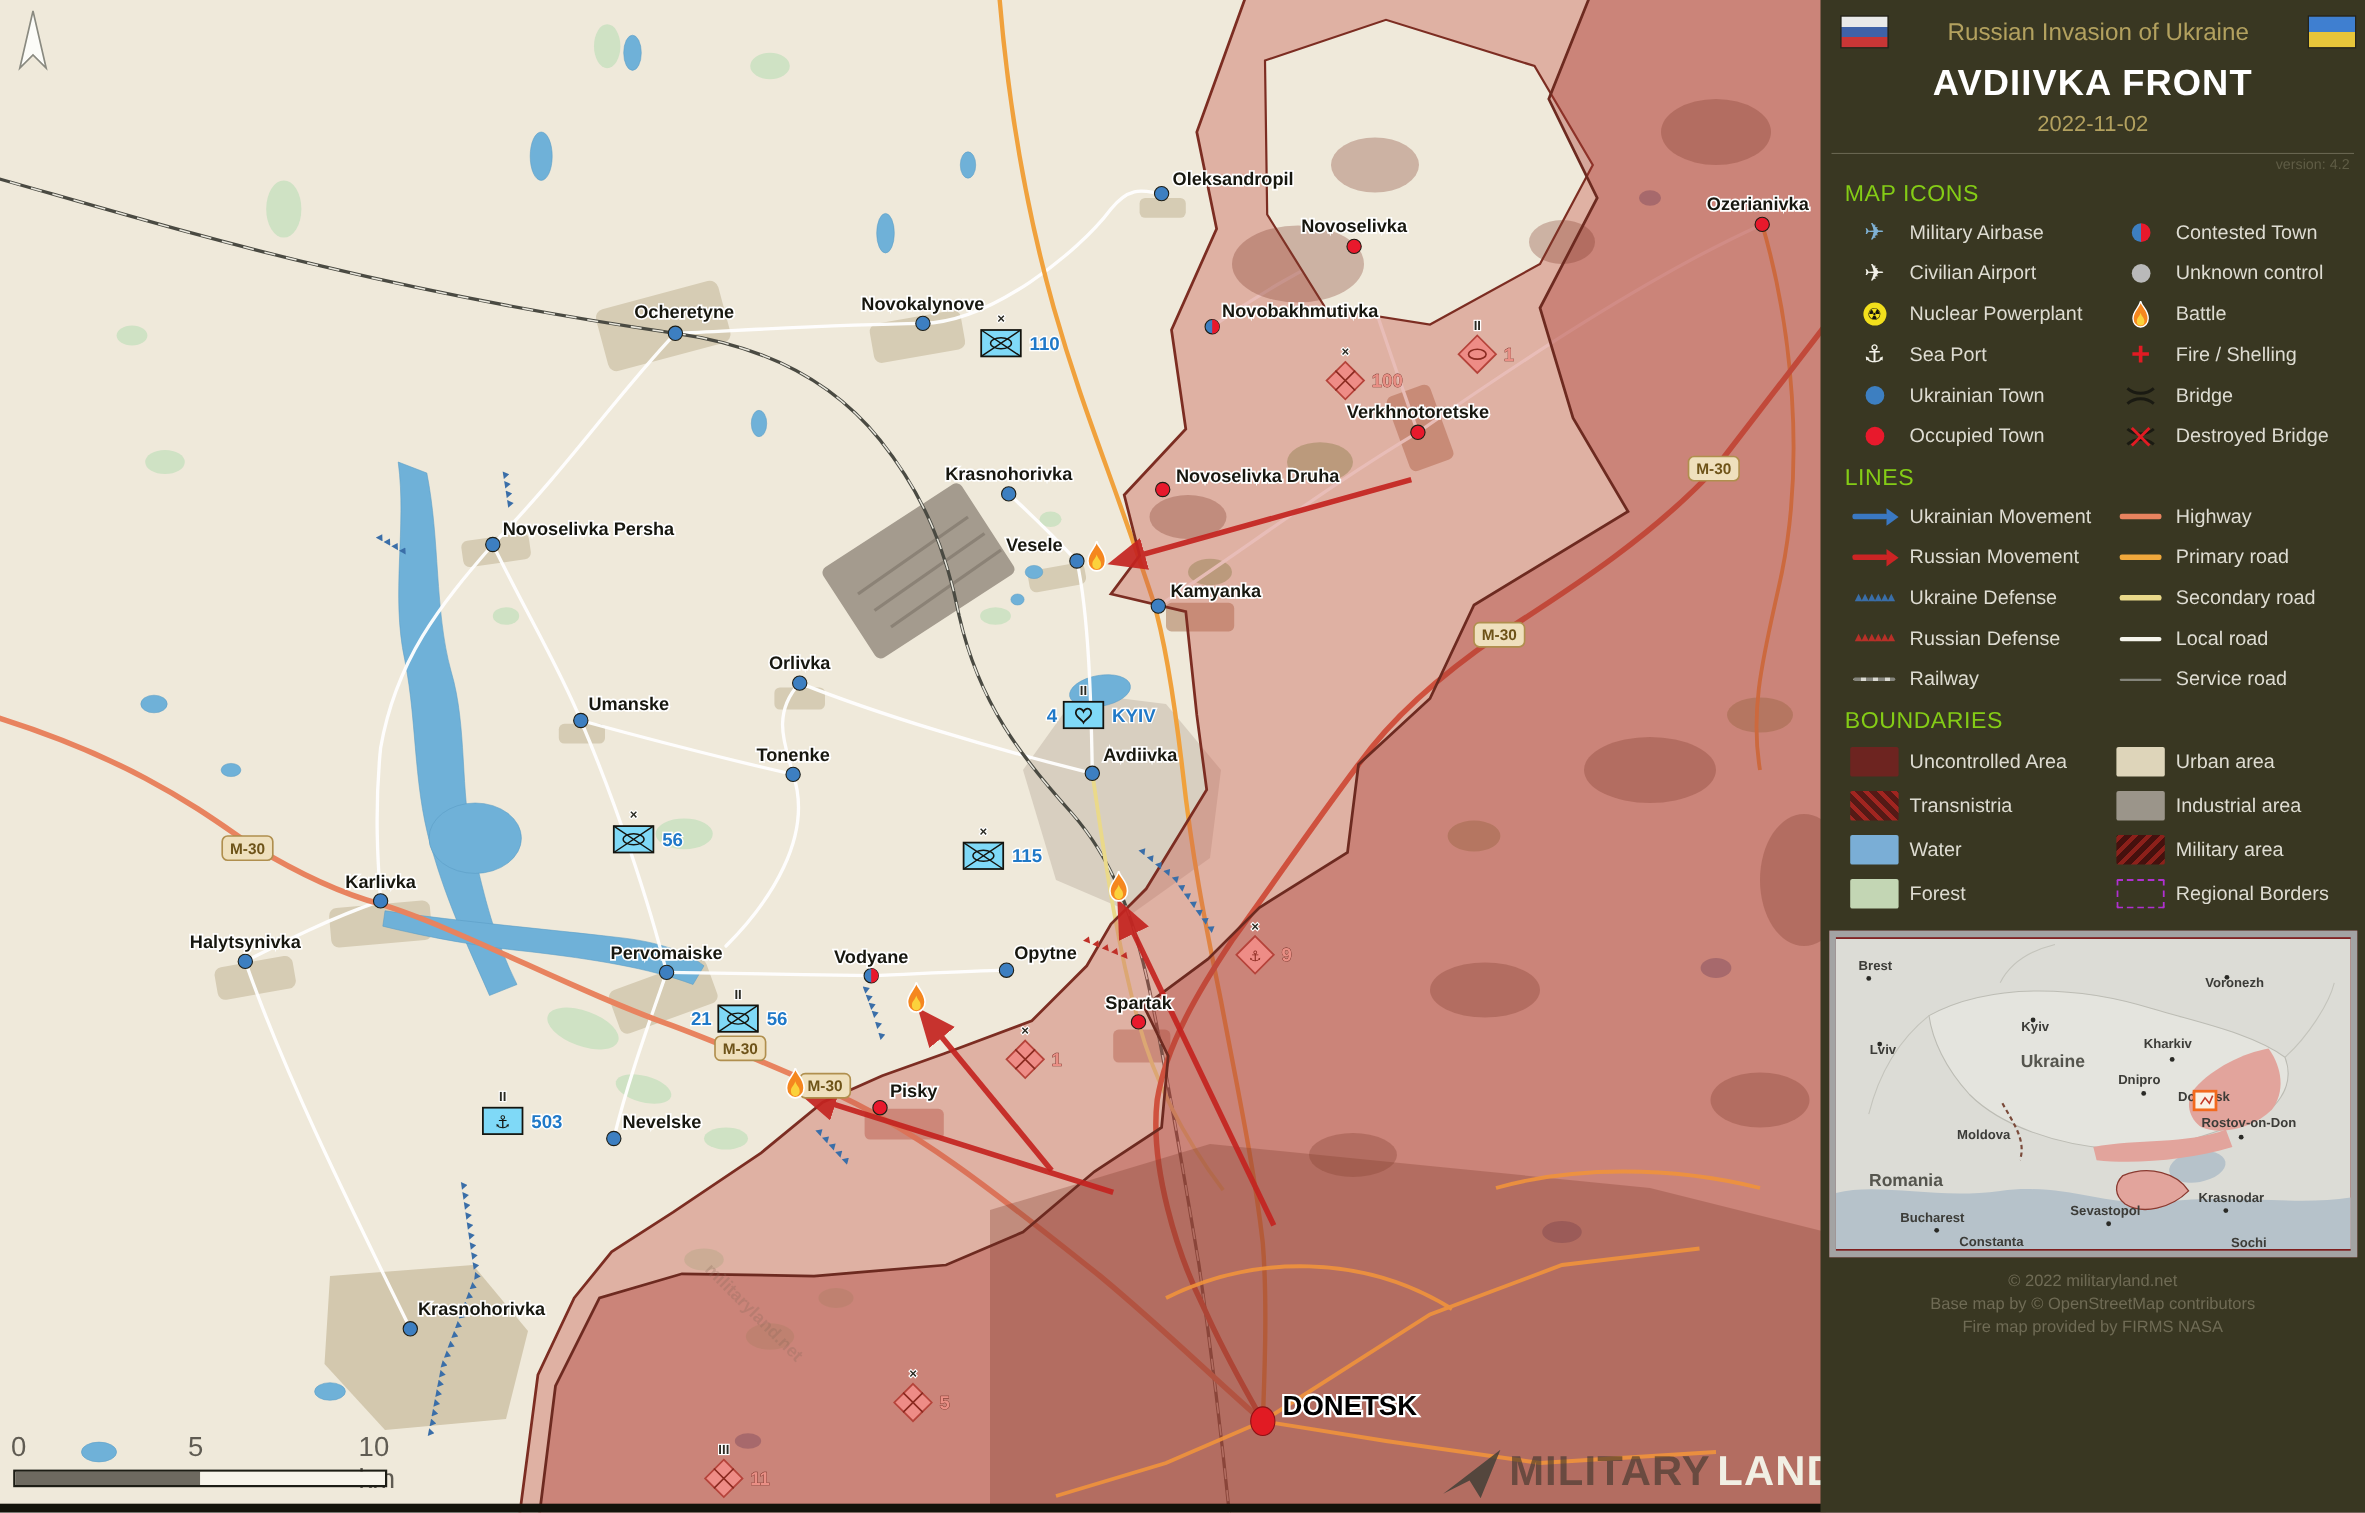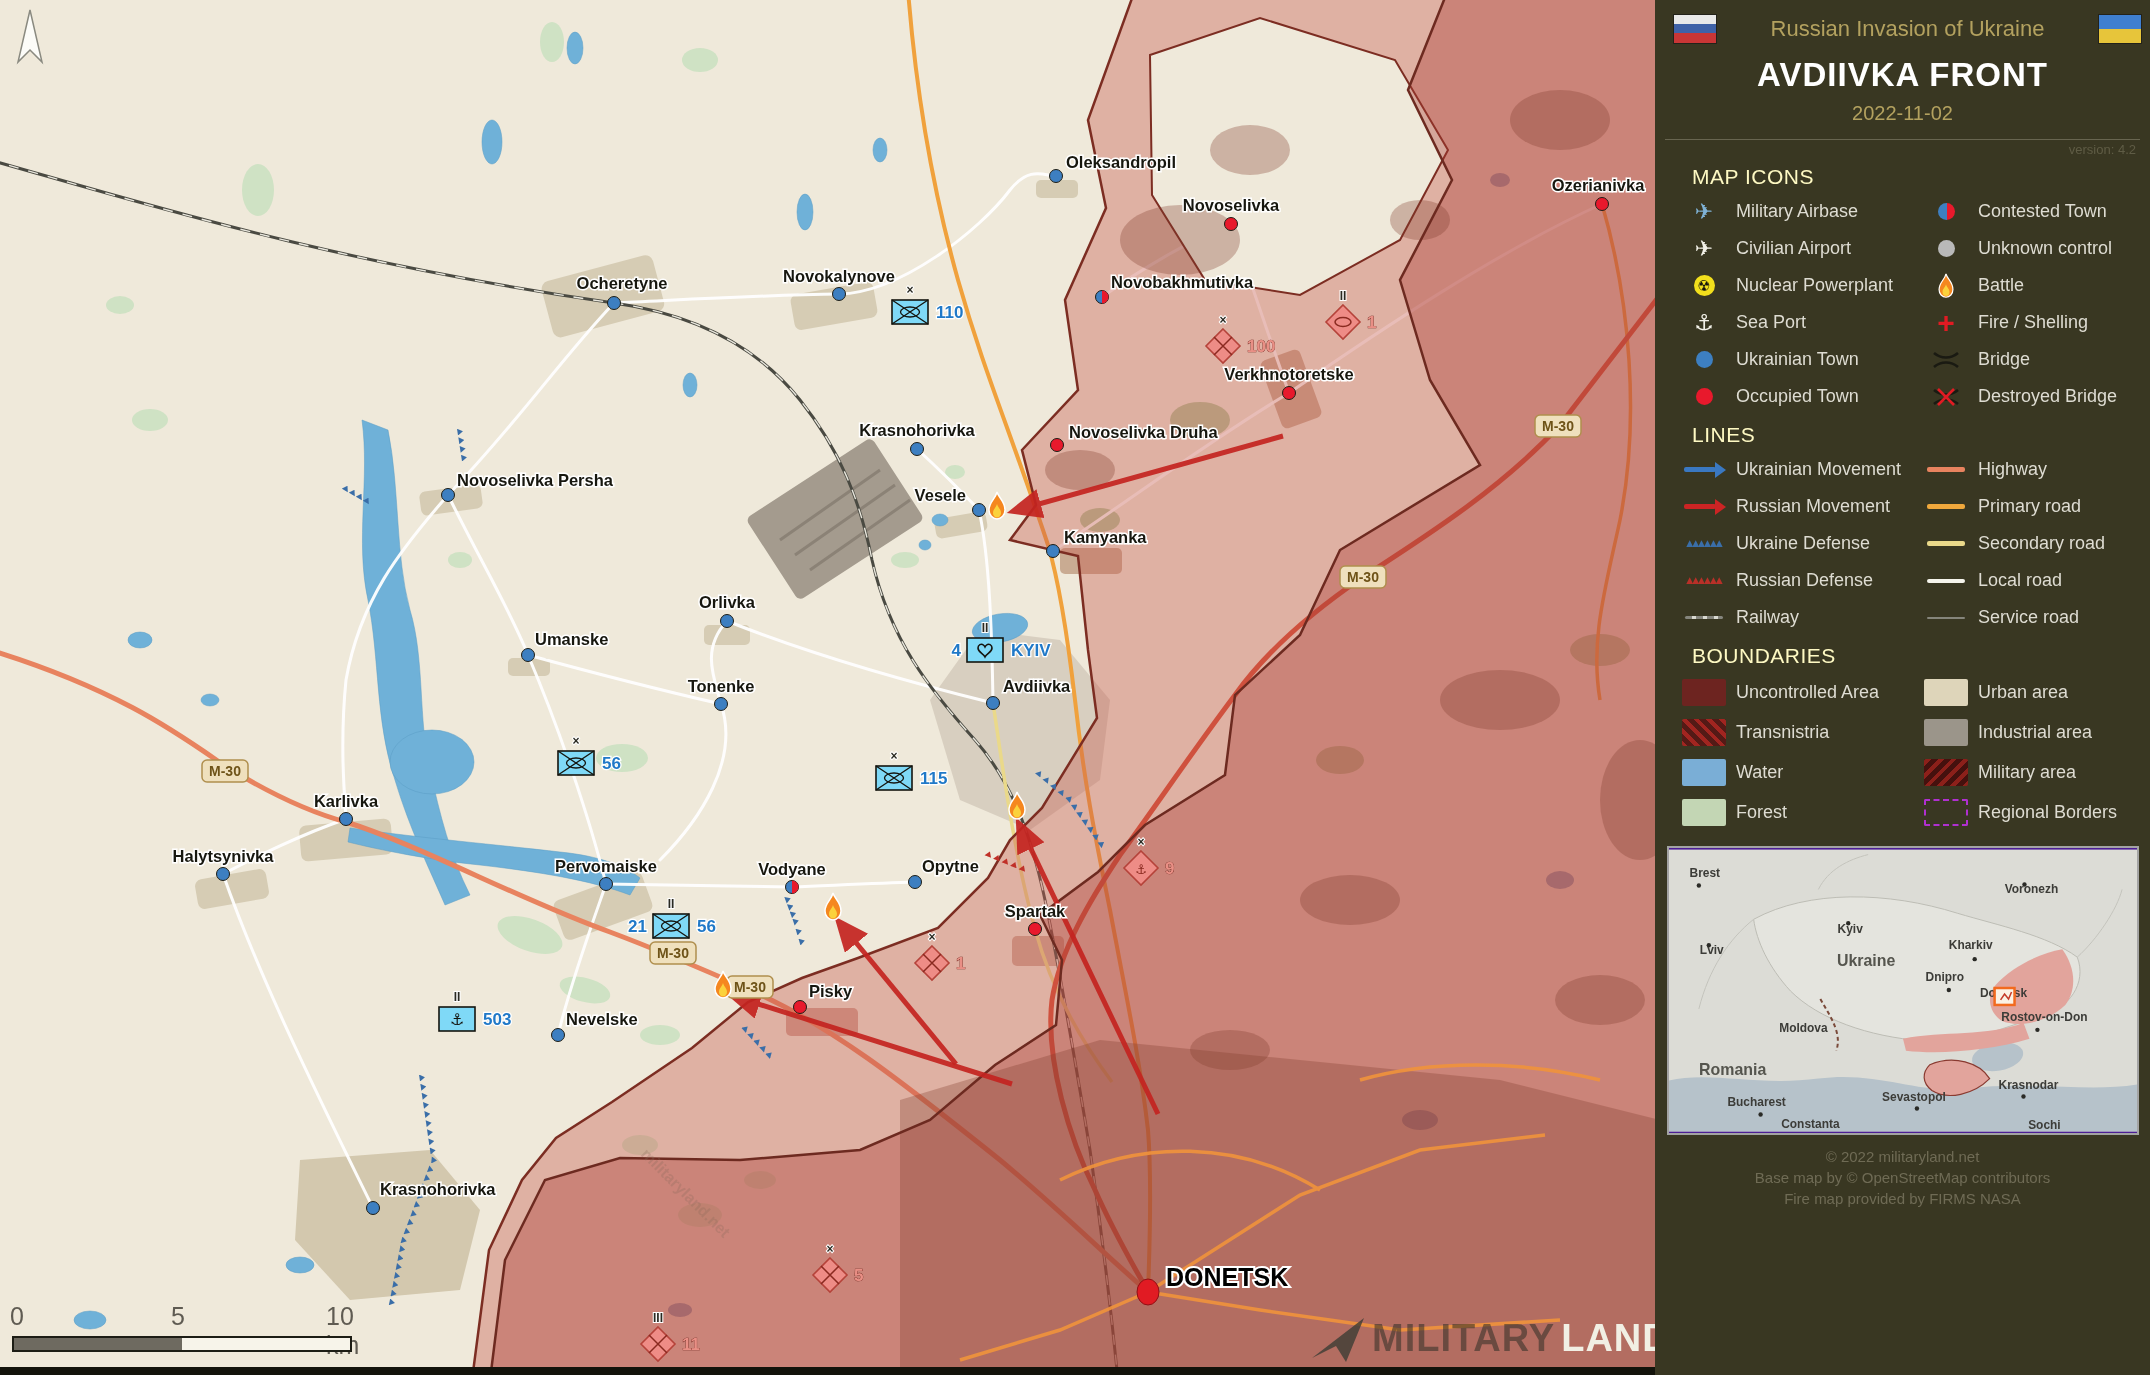--- a/index.html
+++ b/index.html
@@ -12,21 +12,21 @@
   .sb-header{display:flex;align-items:center;justify-content:space-between;padding:4px 8px 0 18px;}
   .flag{width:42px;height:28px;border:1px solid #23221a;flex:0 0 42px;}
   .flag-ru{background:linear-gradient(180deg,#e9e9e9 0 33%,#3f62a8 33% 66%,#c93636 66% 100%);}
   .flag-ua{background:linear-gradient(180deg,#3f7fd0 0 50%,#e7c53a 50% 100%);}
   .sb-subtitle{font-size:22px;color:#b3a15f;white-space:nowrap;padding:0 10px;}
   .sb-title{text-align:center;font-size:33px;font-weight:bold;color:#ffffff;letter-spacing:1px;margin-top:12px;}
   .sb-date{text-align:center;font-size:20px;color:#b3a15f;margin-top:8px;}
   .sb-divider{border:none;border-top:1px solid #8f8c76;opacity:.55;margin:14px 10px 1px 10px;}
   .sb-version{text-align:right;font-size:13px;color:#5f5c45;margin:2px 14px 0 0;}
   .lg-section{margin-top:6px;}
-  .lg-head{font-size:21px;color:#fef9c3;letter-spacing:.5px;margin:8px 0 4px 37px;}
+  .lg-head{font-size:21px;color:#84cc16;letter-spacing:.5px;margin:8px 0 4px 22px;}
   .lg-grid{display:grid;grid-template-columns:242px 1fr;padding-left:26px;}
   .lg-row{display:flex;align-items:center;gap:9px;height:37px;}
   .lg-section[data-name="boundaries"] .lg-row{height:40px;}
   .lg-section[data-name="military-markers"] .lg-row{height:42px;}
   .lg-label{font-size:18px;color:#dedcd2;white-space:nowrap;}
   .ic{width:46px;flex:0 0 46px;height:30px;display:flex;align-items:center;justify-content:center;}
   .gl{font-family:"DejaVu Sans",sans-serif;}
   .circle{width:17px;height:17px;border-radius:50%;}
   .c-ua{background:#3d7fc1;}
   .c-ru{background:#e8192c;}
@@ -52,21 +52,21 @@
   .a-unc{background:#6d2420;}
   .a-trans{background:repeating-linear-gradient(45deg,#a12520 0 4px,#541a16 4px 9px);}
   .a-water{background:#7aaed6;}
   .a-forest{background:#c3d6b4;}
   .a-urban{background:#ded5ba;}
   .a-ind{background:#9b958a;}
   .a-mil{background:repeating-linear-gradient(-45deg,#8c201a 0 4px,#45110e 4px 9px);}
   .a-reg{background:transparent;border:2.5px dashed #b030d0;width:40px;height:23px;}
   .mk-ua{width:36px;height:24px;background:#7fd9f7;border:1.5px solid #1d1d15;}
   .mk-ru{width:25px;height:25px;background:#ee8c86;border:1.5px solid #b5433a;transform:rotate(45deg);margin-left:6px;}
-  #minimap{margin:14px auto 0 auto;width:468px;height:285px;border:2px solid #a3a3a3;background:#4c1d95;}
+  #minimap{margin:14px auto 0 auto;width:468px;height:285px;border:6px solid #a3a3a3;background:#7f1d1d;}
   .credits{margin-top:11px;text-align:center;font-size:15px;line-height:21px;color:#6f6b55;}
   
   #north{position:absolute;left:12px;top:6px;}
   #scalebar{position:absolute;left:8px;top:1302px;width:360px;height:60px;color:#5f5b52;}
   #scalebar .lab{position:absolute;top:0;font-size:25px;}
   #sb-bar{position:absolute;top:34px;left:4px;width:336px;height:12px;border:2px solid #1d1d15;display:flex;}
   #sb-dark{width:50%;height:100%;background:#6e6a60;}
   #sb-light{width:50%;height:100%;background:#f7f4ea;}
   #watermark{position:absolute;left:1308px;top:1312px;display:flex;align-items:center;gap:6px;}
   #watermark .wm1{font-size:38px;font-weight:800;color:rgba(45,45,38,.55);letter-spacing:1px;}

